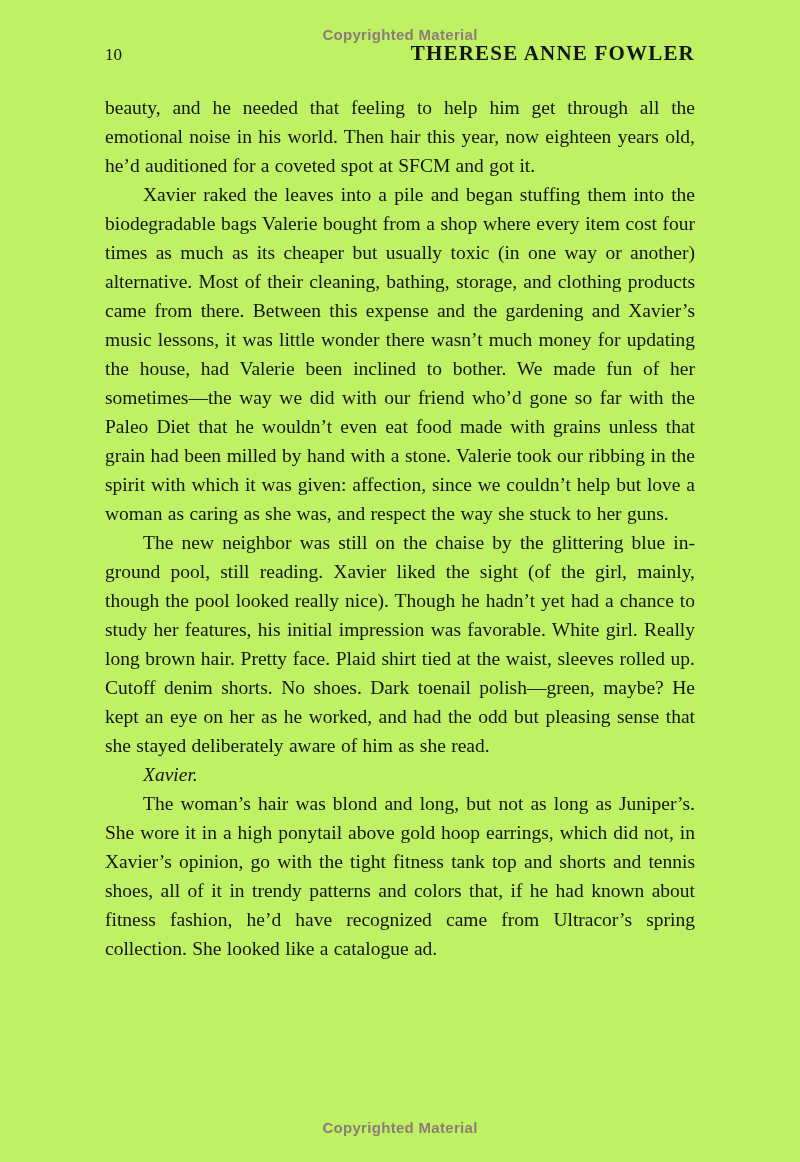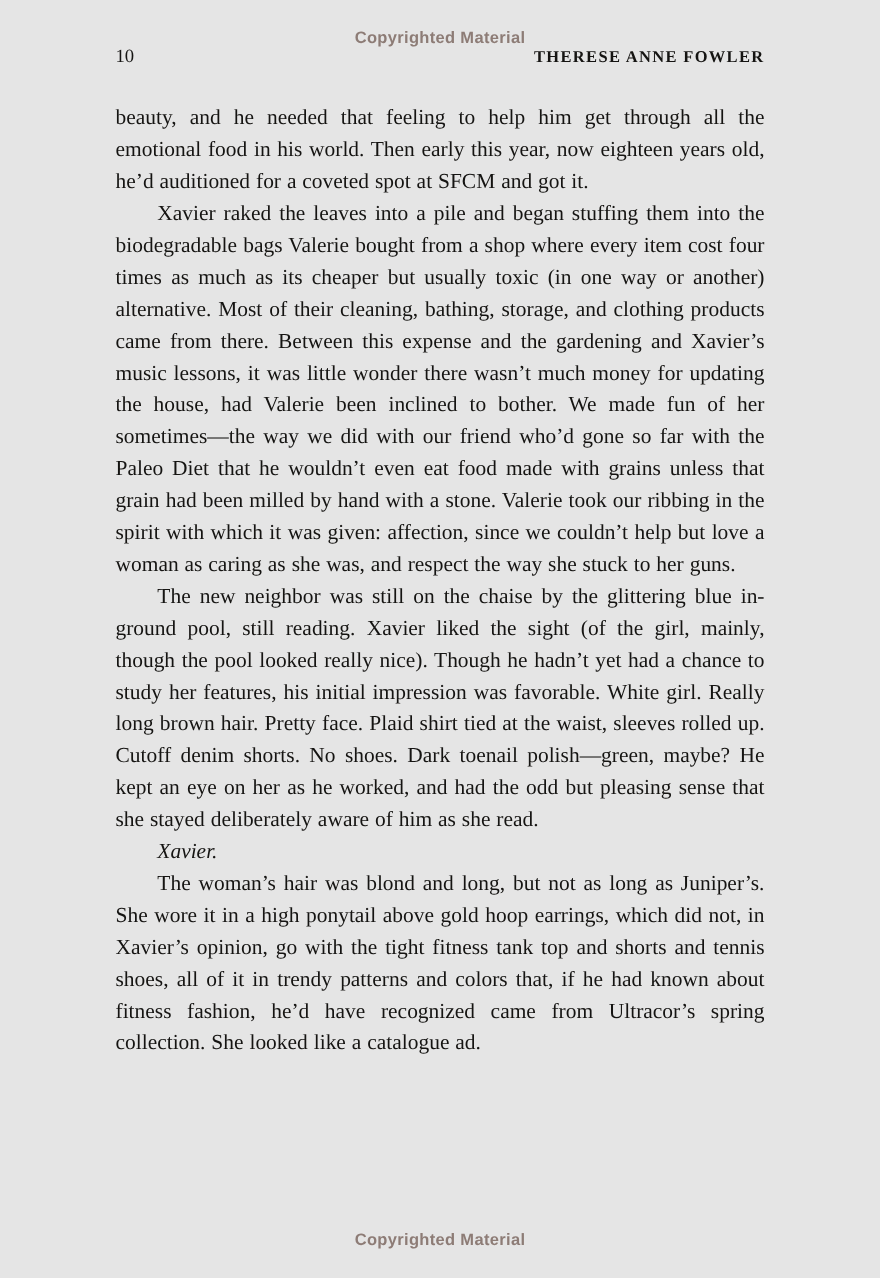--- a/index.html
+++ b/index.html
@@ -6,21 +6,21 @@
   * { margin: 0; padding: 0; box-sizing: border-box; }
   html, body { background: #ffffff; }
   body {
     width: 800px;
     height: 1162px;
     position: relative;
     font-family: "Liberation Serif", serif;
     color: var(--ink);
     overflow: hidden;
   }
-  .page { position: absolute; inset: 0; background: #e5e5e5; }
+  .page { position: absolute; inset: 0; background: #bef264; }
 
   .copyright {
     position: absolute;
     left: 0; right: 0;
     text-align: center;
     font-family: "Liberation Sans", sans-serif;
     font-weight: bold;
     font-size: 15px;
     letter-spacing: 0.3px;
     color: var(--accent);
@@ -36,21 +36,21 @@
     display: flex;
     justify-content: space-between;
     align-items: baseline;
   }
   .pagenum {
     font-size: 17px;
     font-weight: normal;
     color: var(--ink);
   }
   .author {
-    font-size: 15px;
+    font-size: 21px;
     font-weight: bold;
     letter-spacing: 1.2px;
     color: var(--ink);
   }
 
   .body-text {
     position: absolute;
     top: 93px;
     left: 105px;
     width: 590px;
@@ -70,21 +70,21 @@
 <div class="page">
 
   <div class="copyright top">Copyrighted Material</div>
 
   <div class="header">
     <span class="pagenum">10</span>
     <span class="author">THERESE ANNE FOWLER</span>
   </div>
 
   <div class="body-text">
-    <p class="noindent">beauty, and he needed that feeling to help him get through all the emotional food in his world. Then early this year, now eighteen years old, he’d auditioned for a coveted spot at SFCM and got it.</p>
+    <p class="noindent">beauty, and he needed that feeling to help him get through all the emotional noise in his world. Then hair this year, now eighteen years old, he’d auditioned for a coveted spot at SFCM and got it.</p>
     <p>Xavier raked the leaves into a pile and began stuffing them into the biodegradable bags Valerie bought from a shop where every item cost four times as much as its cheaper but usually toxic (in one way or another) alternative. Most of their cleaning, bathing, storage, and clothing products came from there. Between this expense and the gardening and Xavier’s music lessons, it was little wonder there wasn’t much money for updating the house, had Valerie been inclined to bother. We made fun of her sometimes—the way we did with our friend who’d gone so far with the Paleo Diet that he wouldn’t even eat food made with grains unless that grain had been milled by hand with a stone. Valerie took our ribbing in the spirit with which it was given: affection, since we couldn’t help but love a woman as caring as she was, and respect the way she stuck to her guns.</p>
     <p>The new neighbor was still on the chaise by the glittering blue in-ground pool, still reading. Xavier liked the sight (of the girl, mainly, though the pool looked really nice). Though he hadn’t yet had a chance to study her features, his initial impression was favorable. White girl. Really long brown hair. Pretty face. Plaid shirt tied at the waist, sleeves rolled up. Cutoff denim shorts. No shoes. Dark toenail polish—green, maybe? He kept an eye on her as he worked, and had the odd but pleasing sense that she stayed deliberately aware of him as she read.</p>
     <p class="italic">Xavier.</p>
     <p>The woman’s hair was blond and long, but not as long as Juniper’s. She wore it in a high ponytail above gold hoop earrings, which did not, in Xavier’s opinion, go with the tight fitness tank top and shorts and tennis shoes, all of it in trendy patterns and colors that, if he had known about fitness fashion, he’d have recognized came from Ultracor’s spring collection. She looked like a catalogue ad.</p>
   </div>
 
   <div class="copyright bottom">Copyrighted Material</div>
 
 </div>
 

